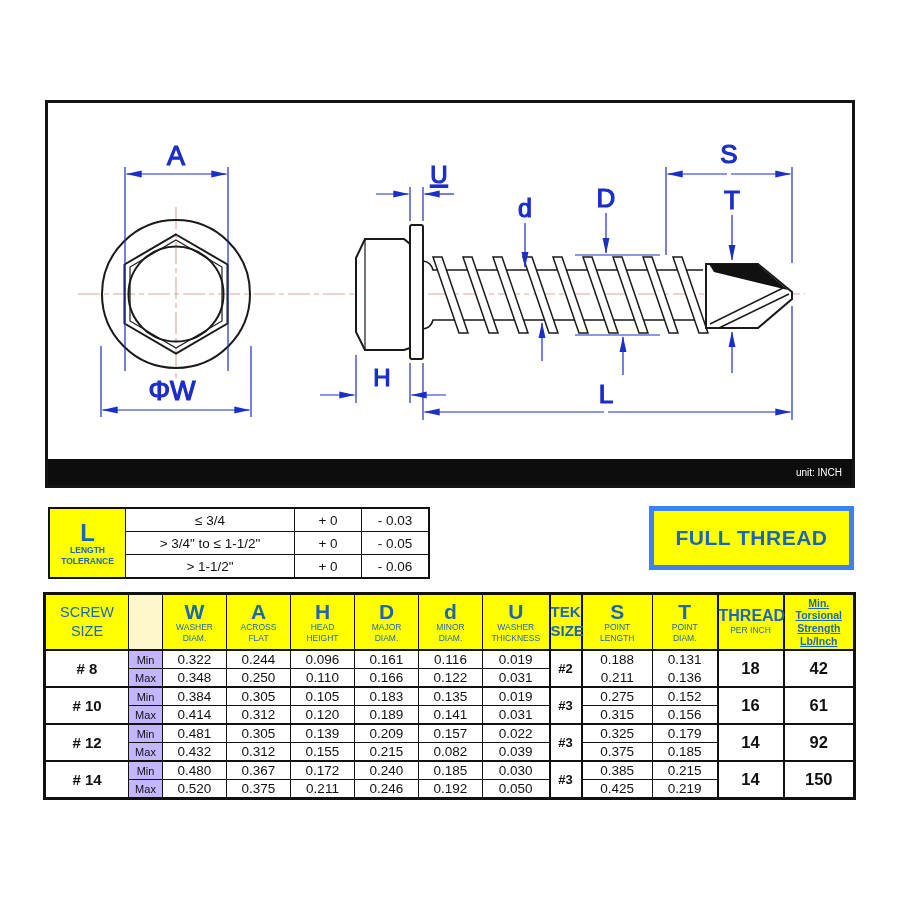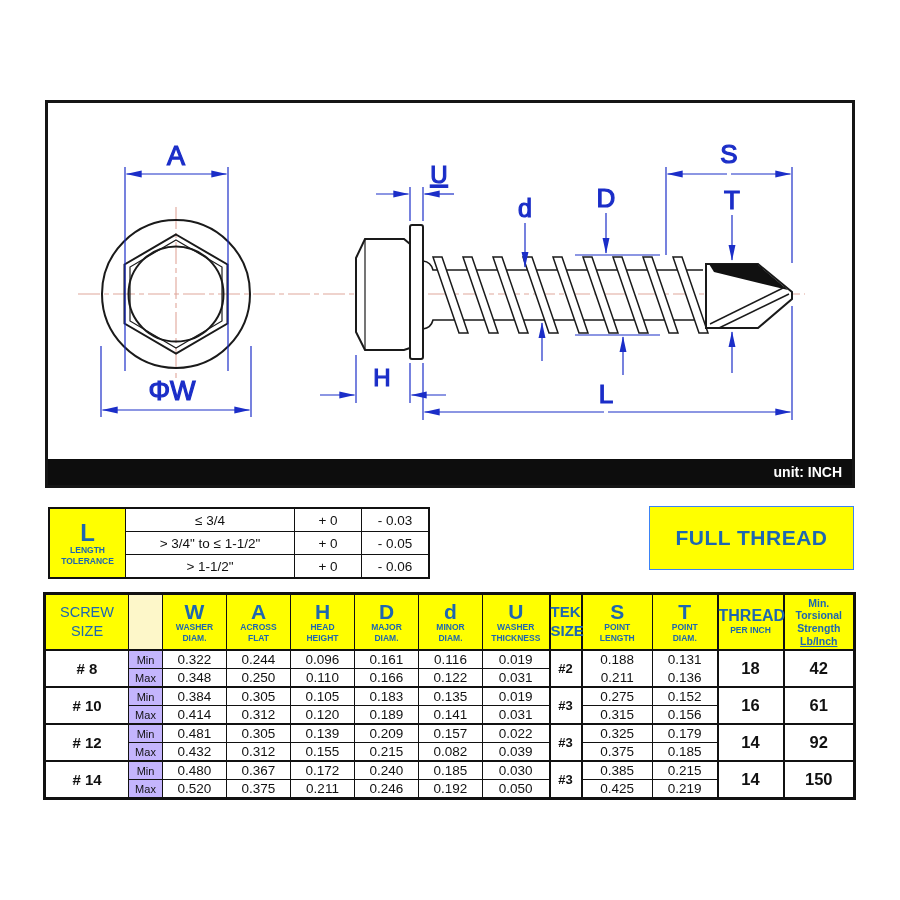--- a/index.html
+++ b/index.html
@@ -3,56 +3,56 @@
 <meta charset="utf-8">
 <style>
   html,body{margin:0;padding:0;}
   body{width:900px;height:900px;position:relative;background:#ffffff;
        font-family:"Liberation Sans",sans-serif;color:#111;}
 
   
   #drawing-box{position:absolute;left:45px;top:100px;width:810px;height:388px;
                border:3px solid #151515;box-sizing:border-box;background:#fff;}
   #unit-bar{position:absolute;left:0;right:0;bottom:0;height:26px;background:#0d0d0d;
-            color:#fff;font-weight:bold;font-size:14px;display:flex;align-items:center;
+            color:#fff;font-weight:normal;font-size:10px;display:flex;align-items:center;
             justify-content:flex-end;padding-right:10px;}
   #drawing-svg{display:block;}
   .dimtext{fill:#1b2ec8;font-family:"Liberation Sans",sans-serif;font-weight:400;}
 
   
   #tol-wrap{position:absolute;left:48px;top:507px;}
   #tol{border-collapse:collapse;table-layout:fixed;width:375px;}
   #tol td{border:1.5px solid #111;height:22px;text-align:center;font-size:13.5px;
           padding:0;background:#fff;}
   #tol{border:2.5px solid #111;}
   #tol td.sym{background:#ffff00;width:75px;}
   #tol .sym-l{display:block;color:#1e67b0;font-size:24px;font-weight:bold;line-height:1.05;}
   #tol .sym-s{display:block;color:#1e67b0;font-size:8.5px;font-weight:bold;line-height:1.25;}
   #tol td.range{width:168px;}
   #tol td.plus{width:66px;}
   #tol td.minus{width:66px;}
 
   
   #full-thread{position:absolute;left:649px;top:506px;width:205px;height:64px;
-               background:#ffff00;border:1px solid #3b82f6;box-sizing:border-box;
+               background:#ffff00;border:5px solid #3b82f6;box-sizing:border-box;
                display:flex;align-items:center;justify-content:center;
                font-size:21px;font-weight:bold;color:#1e67b0;letter-spacing:.5px;}
 
   
   #spec-wrap{position:absolute;left:43px;top:592px;}
   #spec{border-collapse:collapse;table-layout:fixed;width:810px;border:3px solid #111;}
   #spec th,#spec td{border:1px solid #111;padding:0;text-align:center;vertical-align:middle;}
   #spec thead th{background:#ffff00;color:#1e67b0;height:54px;border-bottom-width:2.5px;}
   #spec thead th.cream{background:#fdf7c9;}
   #spec .sym{display:block;font-size:21px;font-weight:bold;line-height:1.0;}
-  #spec .cap{display:block;font-size:8.5px;font-weight:bold;line-height:1.25;}
+  #spec .cap{display:block;font-size:8.5px;font-weight:normal;line-height:1.25;}
   #spec .hd2{display:block;font-size:14.5px;font-weight:normal;line-height:1.3;}
   #spec .tek2{display:block;font-size:15px;font-weight:bold;line-height:1.25;text-align:right;}
   #spec .thr{display:block;font-size:16px;font-weight:bold;line-height:1.05;}
-  #spec .tor{display:block;font-size:10.5px;font-weight:bold;line-height:1.2;}
+  #spec .tor{display:block;font-size:10.5px;font-weight:bold;line-height:1.2;text-decoration:underline;}
   #spec .u{text-decoration:underline;}
   #spec tbody td{height:17px;font-size:13.5px;background:#fff;}
   #spec tbody td.size{font-size:15px;font-weight:bold;}
   #spec tbody td.mm{background:#c4b5fd;font-size:11px;}
   #spec tbody td.tek{font-size:13px;font-weight:bold;}
   #spec tbody td.big{font-size:16.5px;font-weight:bold;}
   #spec tbody tr.gstart td{border-top-width:2.5px;}
   #spec .bl{border-left-width:2.5px;}
   #spec .br{border-right-width:2.5px;}
   #spec .hb{border-bottom-style:hidden;}

